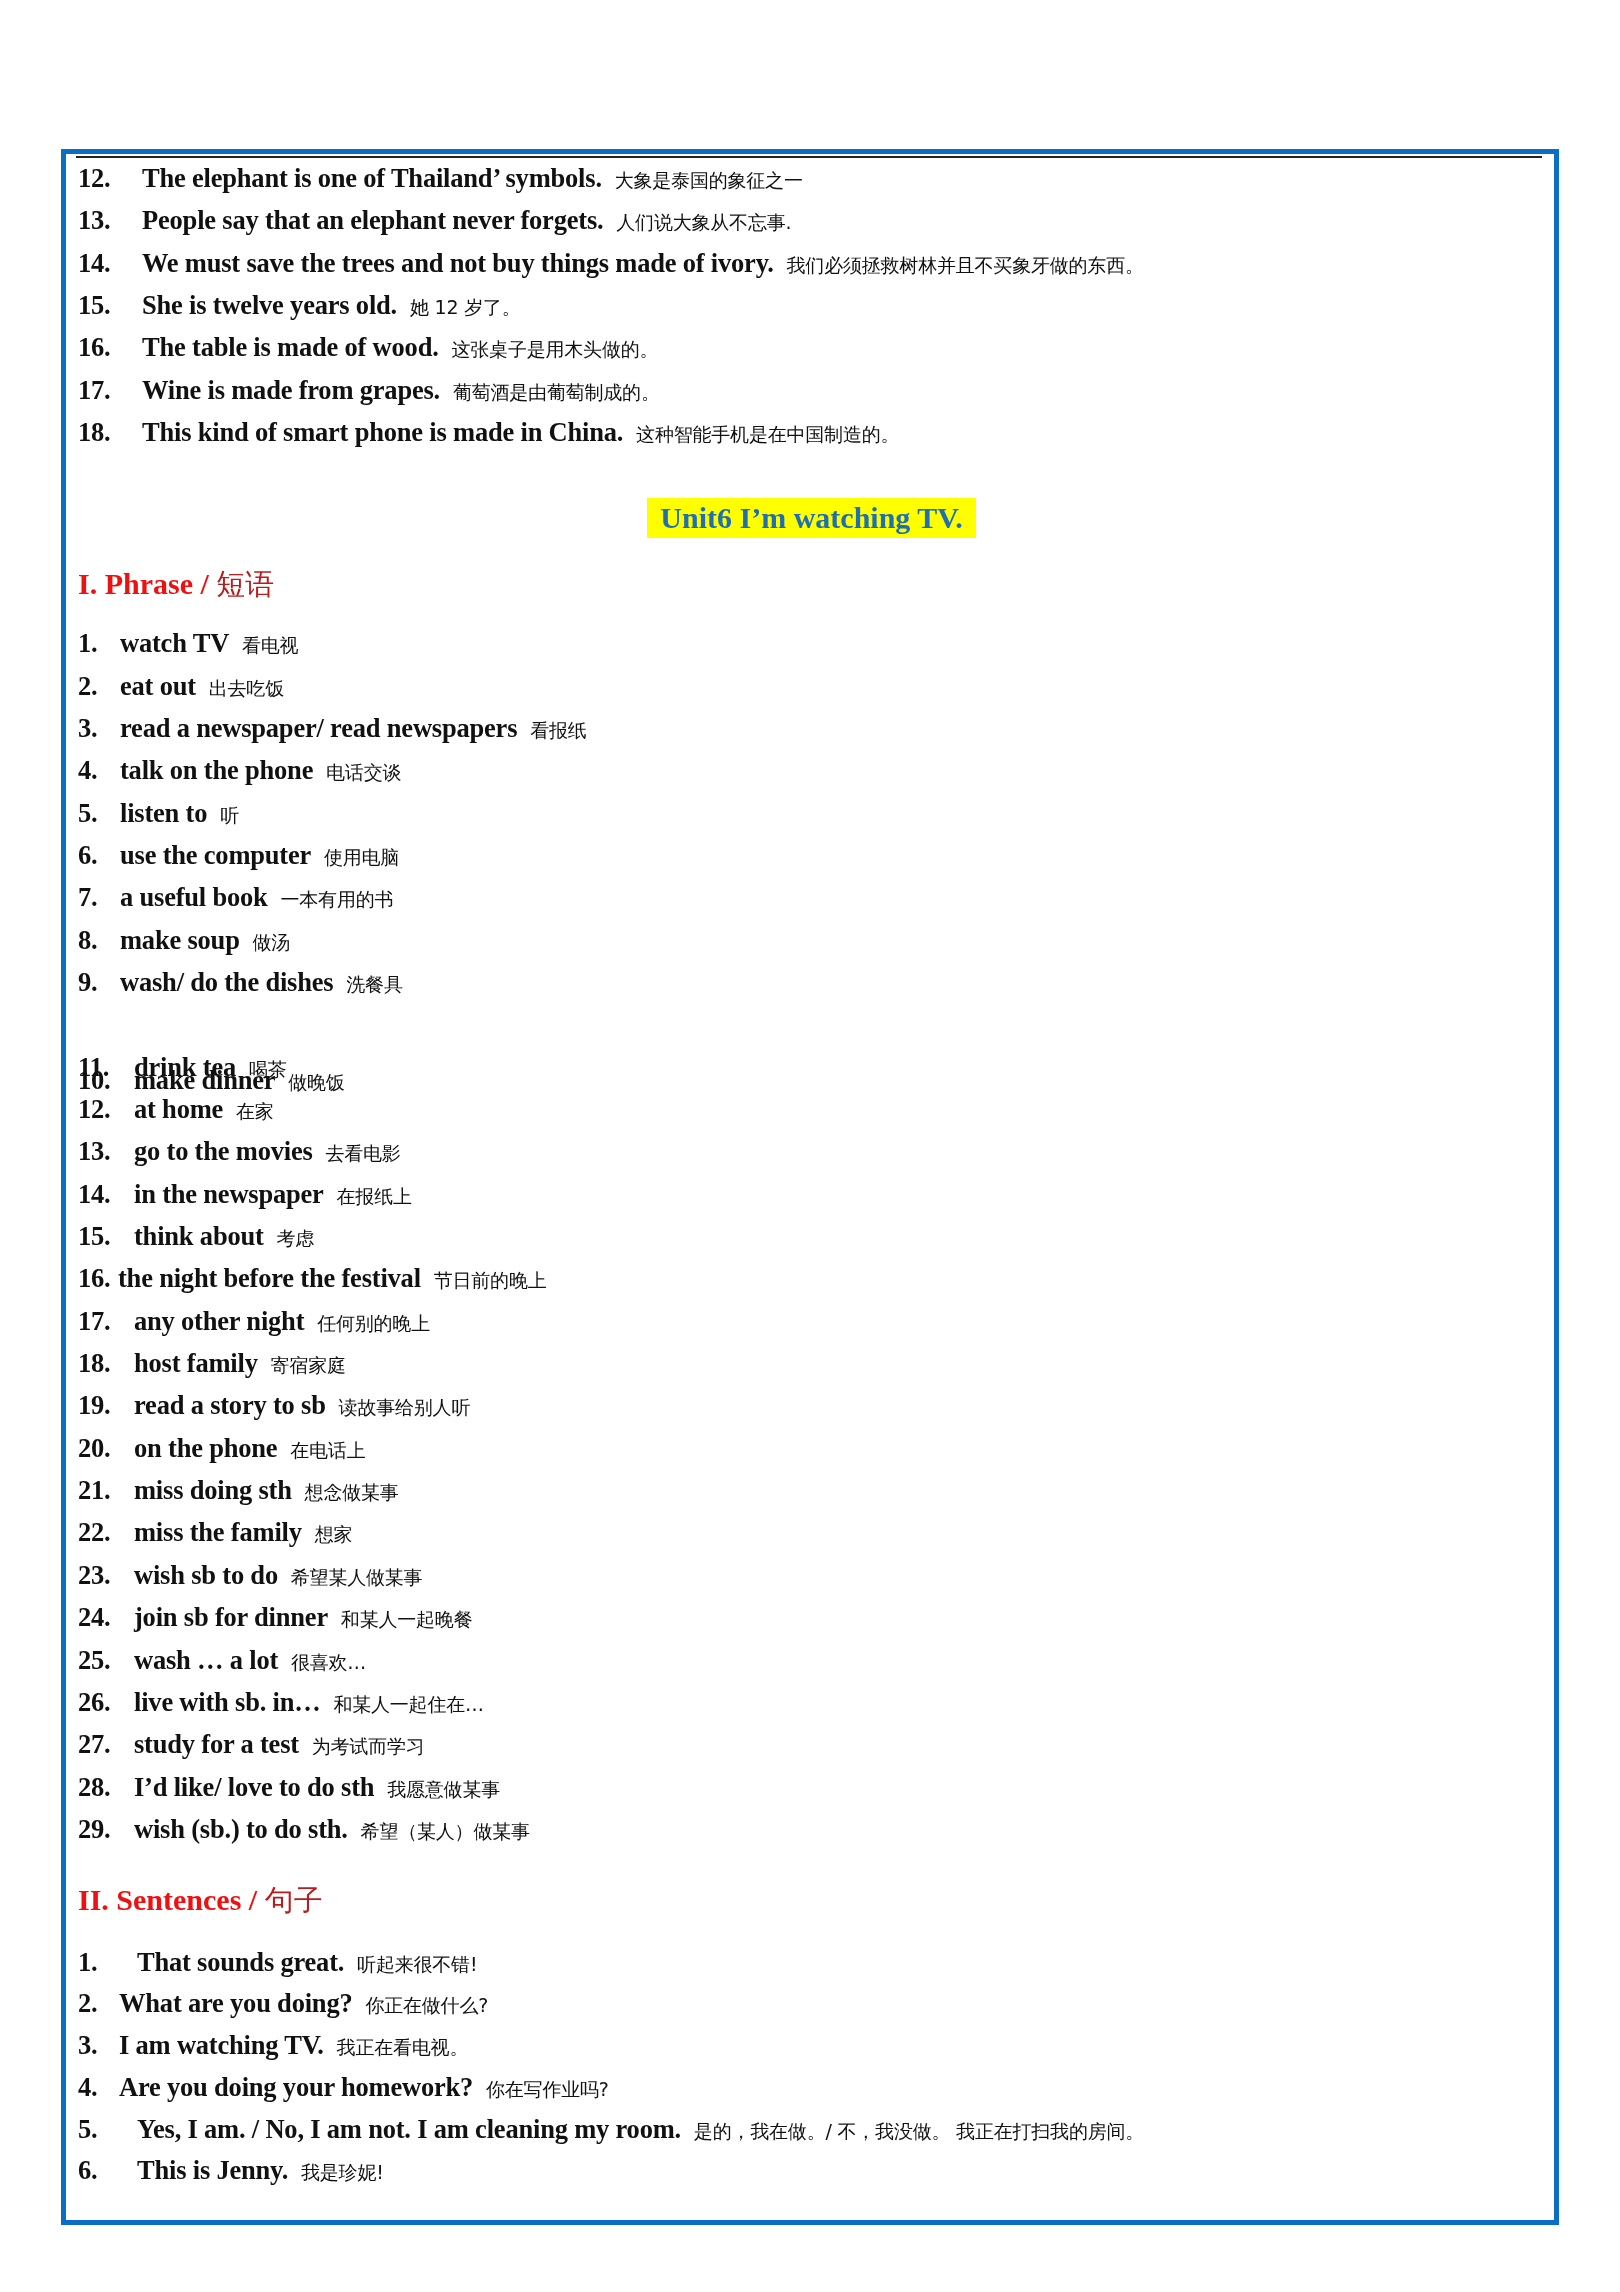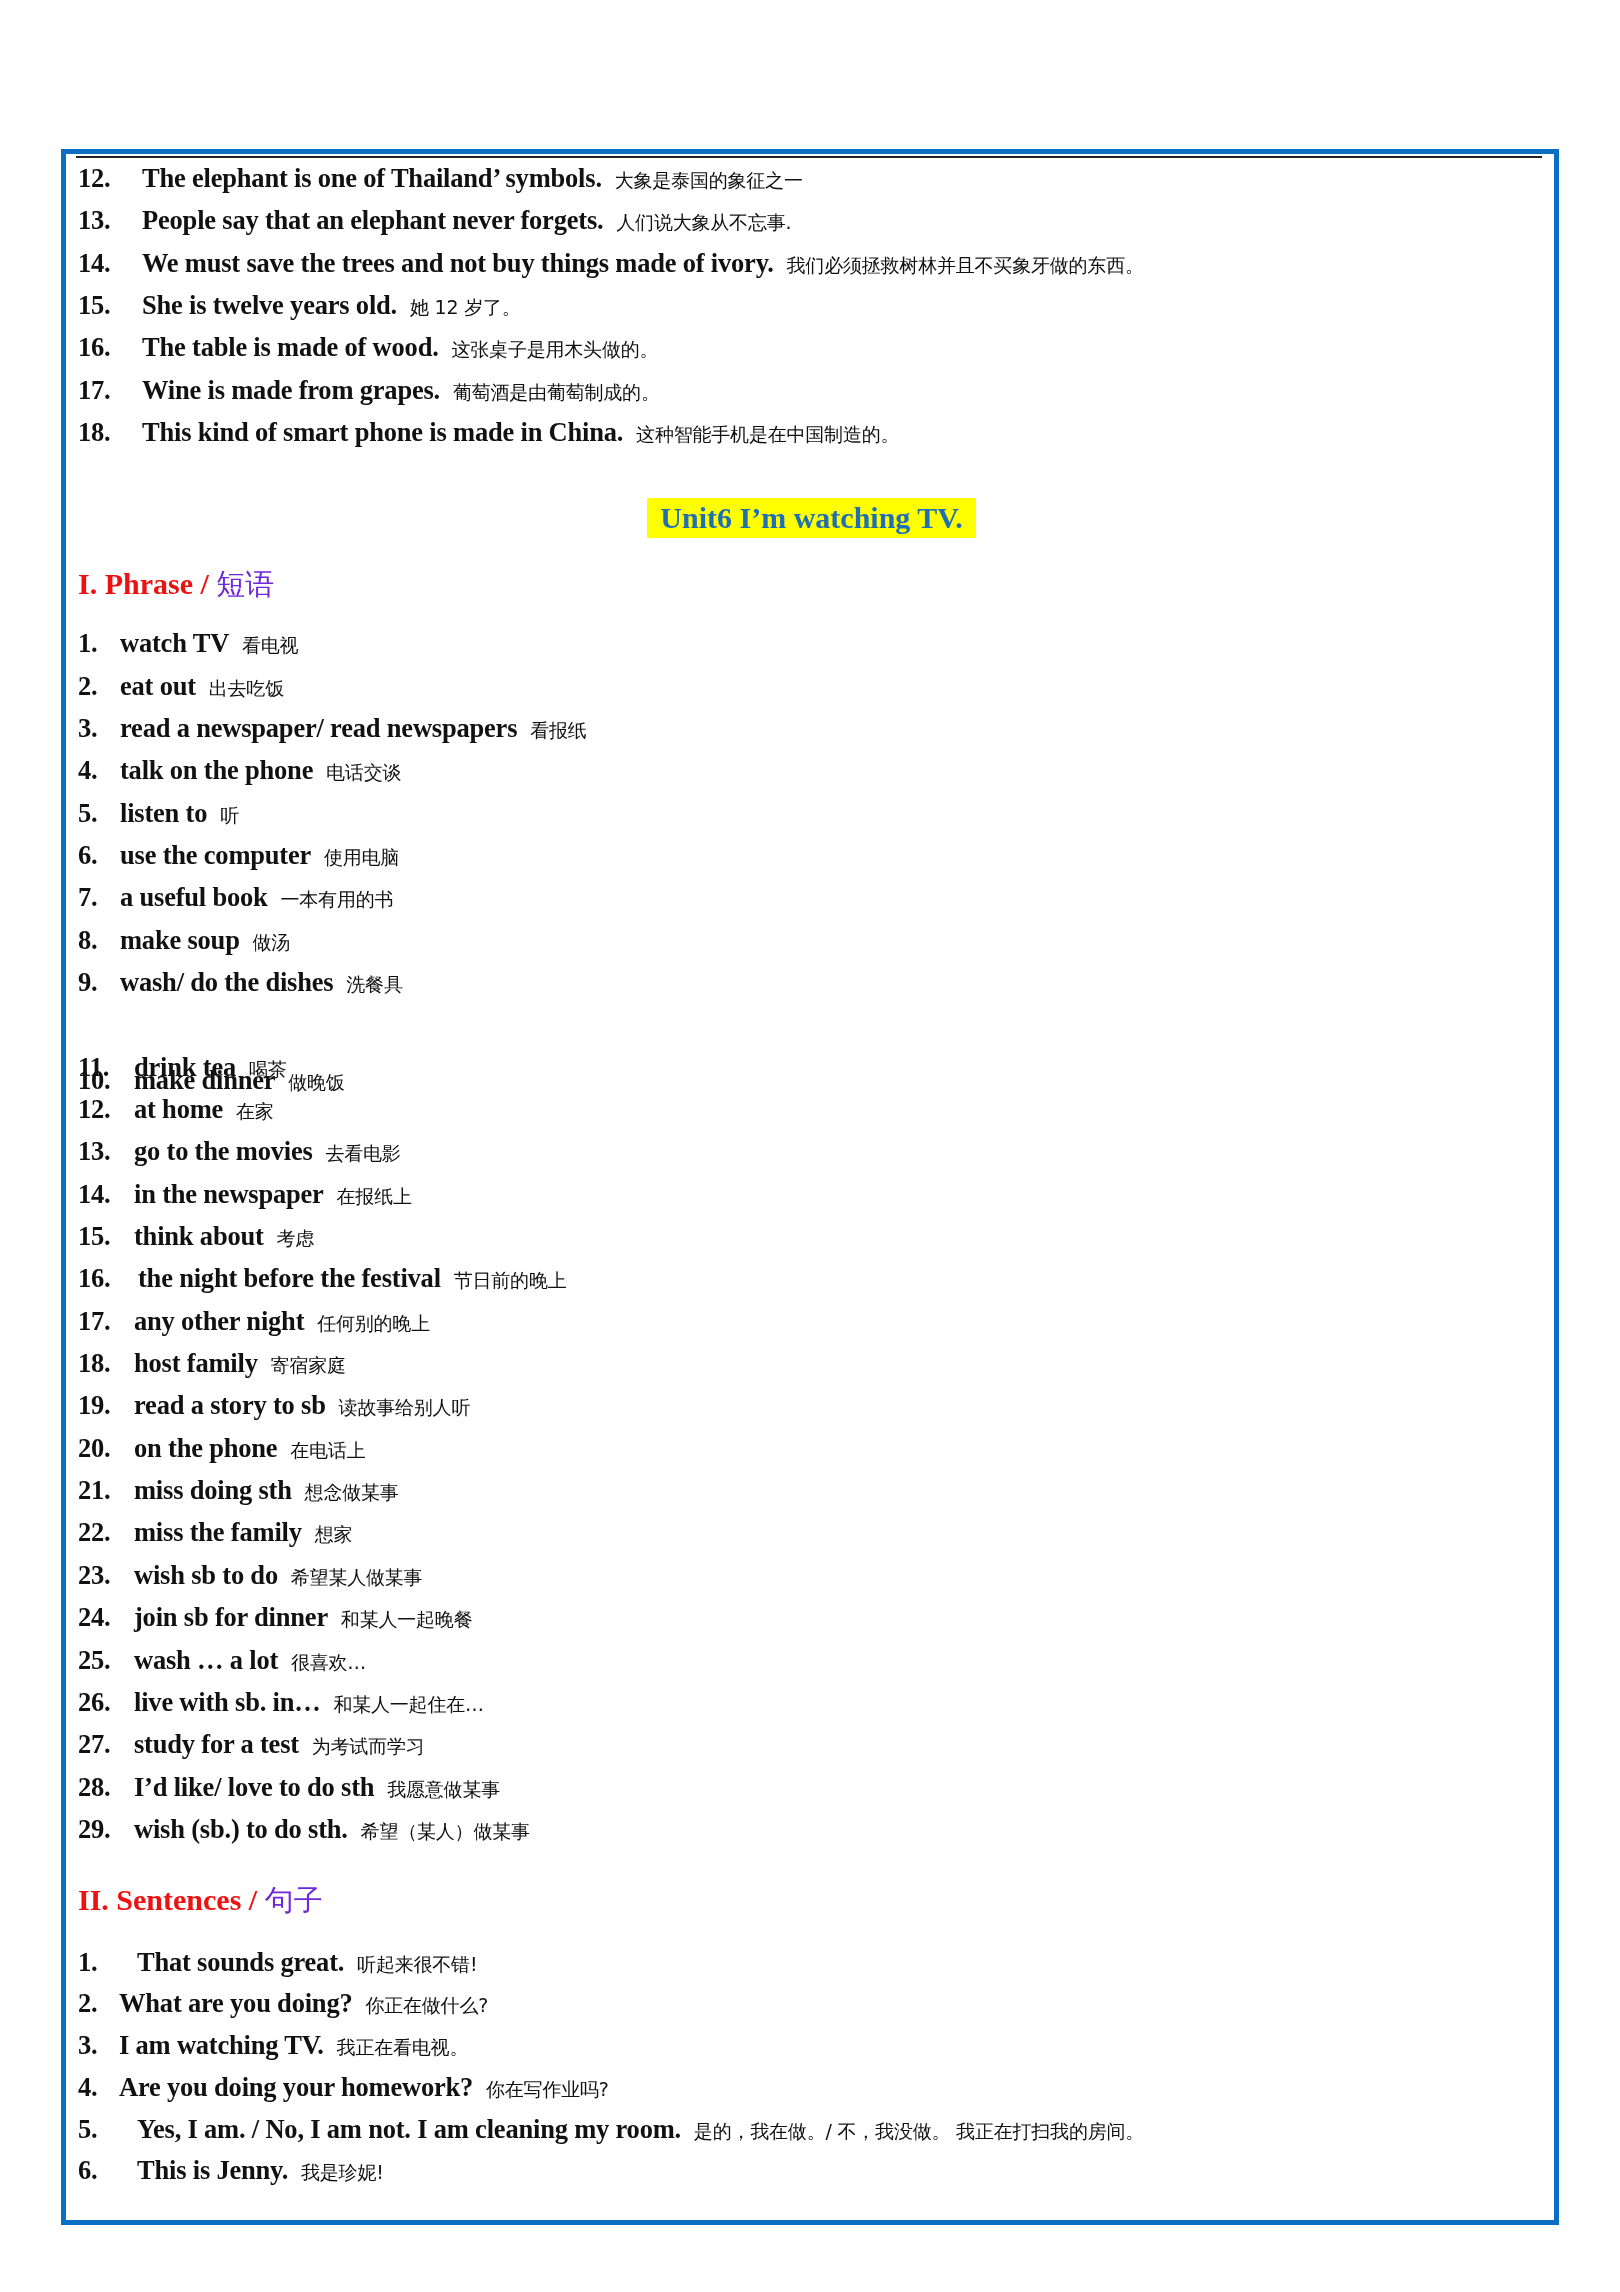--- a/index.html
+++ b/index.html
@@ -11,21 +11,21 @@
   .row { position:absolute; left:78px; height:33px; line-height:33px; white-space:nowrap;
          font-size:26.5px; font-weight:bold; letter-spacing:-0.2px; }
   .num { display:inline-block; }
   .txt { position:absolute; top:0; }
   .zh { font-family:"DejaVu Sans", sans-serif; font-weight:normal; font-size:19px; }
   .title { position:absolute; left:647px; top:498px; width:329px; height:40px; background:#ffff00;
            color:#1f6fb5; font-weight:bold; font-size:30px; line-height:40px; text-align:center;
            white-space:nowrap; }
   .heading { position:absolute; left:78px; height:39px; line-height:39px; color:#ee1111;
              font-weight:bold; font-size:30px; white-space:nowrap; }
-  .heading .zh { font-size:29px; color:#6d28d9; }
+  .heading .zh { font-size:29px; color:#b91c1c; }
 </style>
 </head>
 <body>
 
 <div class="frame"></div>
 <div class="topline"></div>
 
 <div id="cont">
     <div class="row" style="top: 162px;"><span class="num">12.</span><span class="txt" style="left: 64px;"><span>The elephant is one of Thailand’ symbols.</span>&nbsp;&nbsp;<span class="zh">大象是泰国的象征之一</span></span></div>
     <div class="row" style="top: 204px;"><span class="num">13.</span><span class="txt" style="left: 64px;"><span>People say that an elephant never forgets.</span>&nbsp;&nbsp;<span class="zh">人们说大象从不忘事.</span></span></div>
@@ -51,21 +51,21 @@
     <div class="row" style="top: 839px;"><span class="num">6.</span><span class="txt" style="left: 42px;"><span>use the computer</span>&nbsp;&nbsp;<span class="zh">使用电脑</span></span></div>
     <div class="row" style="top: 881px;"><span class="num">7.</span><span class="txt" style="left: 42px;"><span>a useful book</span>&nbsp;&nbsp;<span class="zh">一本有用的书</span></span></div>
     <div class="row" style="top: 924px;"><span class="num">8.</span><span class="txt" style="left: 42px;"><span>make soup</span>&nbsp;&nbsp;<span class="zh">做汤</span></span></div>
     <div class="row" style="top: 966px;"><span class="num">9.</span><span class="txt" style="left: 42px;"><span>wash/ do the dishes</span>&nbsp;&nbsp;<span class="zh">洗餐具</span></span></div>
     <div class="row" style="top: 1064px;"><span class="num">10.</span><span class="txt" style="left: 56px;"><span>make dinner</span>&nbsp;&nbsp;<span class="zh">做晚饭</span></span></div>
     <div class="row" style="top: 1051px;"><span class="num">11.</span><span class="txt" style="left: 56px;"><span>drink tea</span>&nbsp;&nbsp;<span class="zh">喝茶</span></span></div>
     <div class="row" style="top: 1093px;"><span class="num">12.</span><span class="txt" style="left: 56px;"><span>at home</span>&nbsp;&nbsp;<span class="zh">在家</span></span></div>
     <div class="row" style="top: 1135px;"><span class="num">13.</span><span class="txt" style="left: 56px;"><span>go to the movies</span>&nbsp;&nbsp;<span class="zh">去看电影</span></span></div>
     <div class="row" style="top: 1178px;"><span class="num">14.</span><span class="txt" style="left: 56px;"><span>in the newspaper</span>&nbsp;&nbsp;<span class="zh">在报纸上</span></span></div>
     <div class="row" style="top: 1220px;"><span class="num">15.</span><span class="txt" style="left: 56px;"><span>think about</span>&nbsp;&nbsp;<span class="zh">考虑</span></span></div>
-    <div class="row" style="top: 1262px;"><span class="num">16.</span><span class="txt" style="left: 60px;"><span>the night before the festival</span>&nbsp;&nbsp;<span class="zh">节日前的晚上</span></span></div>
+    <div class="row" style="top: 1262px;"><span class="num">16.</span><span class="txt" style="left: 40px;"><span>the night before the festival</span>&nbsp;&nbsp;<span class="zh">节日前的晚上</span></span></div>
     <div class="row" style="top: 1305px;"><span class="num">17.</span><span class="txt" style="left: 56px;"><span>any other night</span>&nbsp;&nbsp;<span class="zh">任何别的晚上</span></span></div>
     <div class="row" style="top: 1347px;"><span class="num">18.</span><span class="txt" style="left: 56px;"><span>host family</span>&nbsp;&nbsp;<span class="zh">寄宿家庭</span></span></div>
     <div class="row" style="top: 1389px;"><span class="num">19.</span><span class="txt" style="left: 56px;"><span>read a story to sb</span>&nbsp;&nbsp;<span class="zh">读故事给别人听</span></span></div>
     <div class="row" style="top: 1432px;"><span class="num">20.</span><span class="txt" style="left: 56px;"><span>on the phone</span>&nbsp;&nbsp;<span class="zh">在电话上</span></span></div>
     <div class="row" style="top: 1474px;"><span class="num">21.</span><span class="txt" style="left: 56px;"><span>miss doing sth</span>&nbsp;&nbsp;<span class="zh">想念做某事</span></span></div>
     <div class="row" style="top: 1516px;"><span class="num">22.</span><span class="txt" style="left: 56px;"><span>miss the family</span>&nbsp;&nbsp;<span class="zh">想家</span></span></div>
     <div class="row" style="top: 1559px;"><span class="num">23.</span><span class="txt" style="left: 56px;"><span>wish sb to do</span>&nbsp;&nbsp;<span class="zh">希望某人做某事</span></span></div>
     <div class="row" style="top: 1601px;"><span class="num">24.</span><span class="txt" style="left: 56px;"><span>join sb for dinner</span>&nbsp;&nbsp;<span class="zh">和某人一起晚餐</span></span></div>
     <div class="row" style="top: 1644px;"><span class="num">25.</span><span class="txt" style="left: 56px;"><span>wash … a lot</span>&nbsp;&nbsp;<span class="zh">很喜欢…</span></span></div>
     <div class="row" style="top: 1686px;"><span class="num">26.</span><span class="txt" style="left: 56px;"><span>live with sb. in…</span>&nbsp;&nbsp;<span class="zh">和某人一起住在…</span></span></div>

